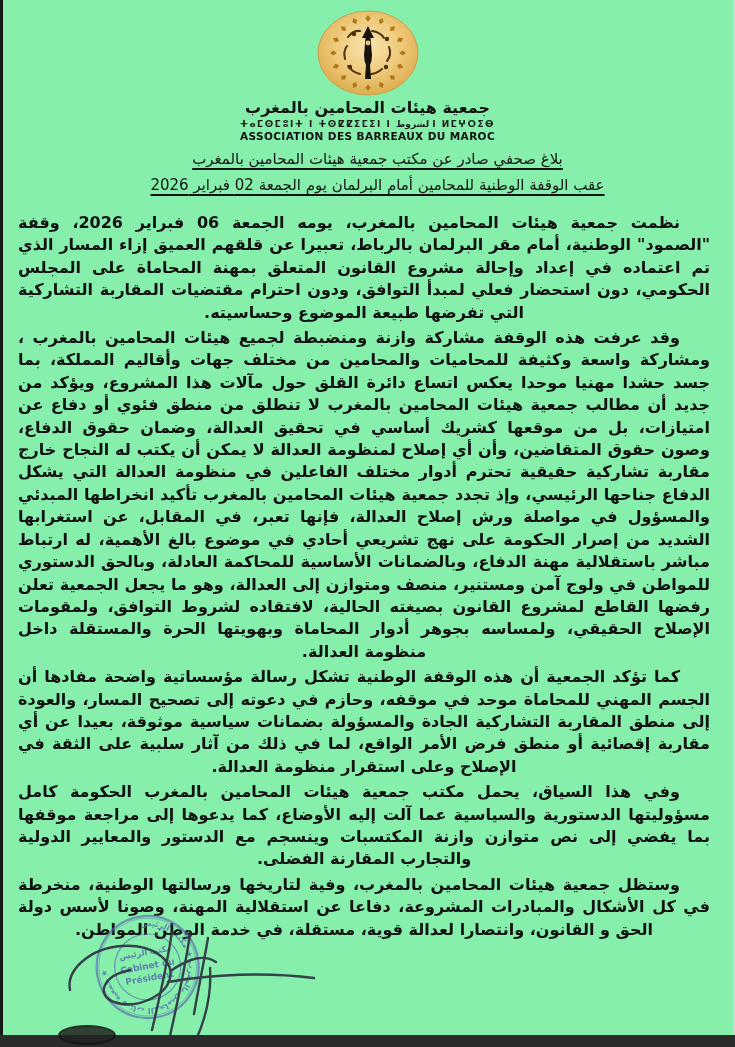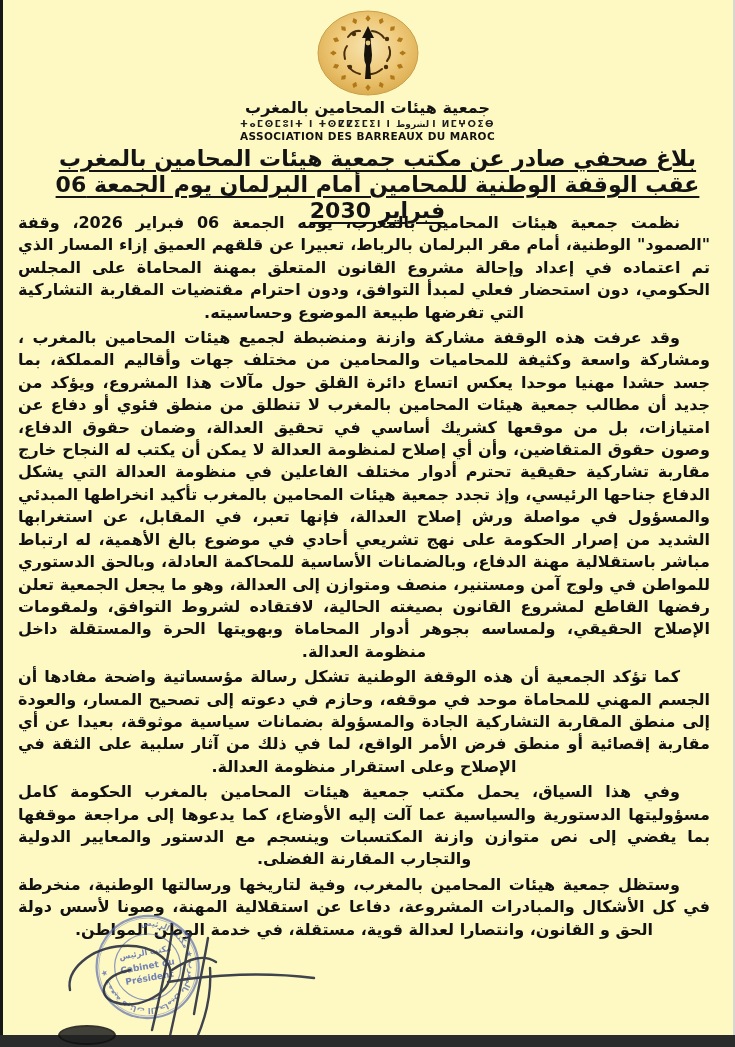--- a/index.html
+++ b/index.html
@@ -1,35 +1,35 @@
 <!DOCTYPE html>
 <html lang="ar"><head>
 <meta charset="utf-8">
 <style>
   html,body{margin:0;padding:0;background:#e9e9e9;}
   .photo{
     position:relative;width:735px;height:1047px;overflow:hidden;
-    background:#fef9c3;
+    background:#86efac;
     font-family:"DejaVu Sans",sans-serif;
     color:#141414;
   }
   .edge-left{position:absolute;left:0;top:0;width:3px;height:100%;background:#171717;}
   .edge-right{position:absolute;right:0;top:0;width:2px;height:100%;background:#d8d6d2;}
   .edge-bottom{position:absolute;left:0;bottom:0;width:100%;height:12px;background:#2b2b2b;}
   .bar-bump{position:absolute;left:58px;bottom:2px;width:54px;height:16px;border-radius:50%;
     background:#222;border:2px solid #111;opacity:.85;}
   
   .logo-block{position:absolute;top:10px;left:0;width:100%;text-align:center;}
   .emblem{display:block;margin:0 auto;}
   .org-name-ar{font-size:16px;font-weight:700;margin-top:2px;direction:rtl;}
   .org-name-tif{font-size:9px;font-weight:700;letter-spacing:1.5px;color:#1d1d1d;margin-top:2px;}
   .org-name-fr{font-size:10.5px;font-weight:700;letter-spacing:.4px;color:#111;margin-top:1px;}
   
   .title-block{position:absolute;top:146px;left:0;width:100%;text-align:center;direction:rtl;}
-  .title-line{font-size:22px;font-weight:700;line-height:26px;
+  .title-line{font-size:15px;font-weight:400;line-height:26px;
     text-decoration:underline;text-decoration-thickness:2px;text-underline-offset:4px;margin-left:20px;}
   
   .body-block{position:absolute;top:212px;right:16px;left:18px;direction:rtl;}
   .body-block p{
     margin:0 9px 3px 0;font-size:16px;font-weight:700;line-height:22.4px;
     text-align:justify;text-align-last:center;text-indent:30px;color:#121212;
   }
   
   .date-line{position:absolute;top:836px;left:46px;direction:rtl;font-size:15.5px;font-weight:800;
     text-decoration:underline;text-decoration-thickness:2px;text-underline-offset:4px;}
@@ -95,21 +95,21 @@
         <circle cy="-10" r="2.4" fill="#e9c87e"></circle>
       </g>
     </svg>
     <div class="org-name-ar">جمعية هيئات المحامين بالمغرب</div>
     <div class="org-name-tif">ⵜⴰⵎⵙⵎⵓⵏⵜ ⵏ ⵜⵙⵇⵇⵉⵎⵉⵏ ⵏ لشروط ⵏ ⵍⵎⵖⵔⵉⴱ</div>
     <div class="org-name-fr">ASSOCIATION DES BARREAUX DU MAROC</div>
   </div>
 
   <div class="title-block">
     <div class="title-line">بلاغ صحفي صادر عن مكتب جمعية هيئات المحامين بالمغرب</div>
-    <div class="title-line">عقب الوقفة الوطنية للمحامين أمام البرلمان يوم الجمعة 06 فبراير 2030</div>
+    <div class="title-line">عقب الوقفة الوطنية للمحامين أمام البرلمان يوم الجمعة 02 فبراير 2026</div>
   </div>
 
   <div class="body-block">
     <p>نظمت جمعية هيئات المحامين بالمغرب، يومه الجمعة 06 فبراير 2026، وقفة "الصمود" الوطنية، أمام مقر البرلمان بالرباط، تعبيرا عن قلقهم العميق إزاء المسار الذي تم اعتماده في إعداد وإحالة مشروع القانون المتعلق بمهنة المحاماة على المجلس الحكومي، دون استحضار فعلي لمبدأ التوافق، ودون احترام مقتضيات المقاربة التشاركية التي تفرضها طبيعة الموضوع وحساسيته.</p>
     <p>وقد عرفت هذه الوقفة مشاركة وازنة ومنضبطة لجميع هيئات المحامين بالمغرب ، ومشاركة واسعة وكثيفة للمحاميات والمحامين من مختلف جهات وأقاليم المملكة، بما جسد حشدا مهنيا موحدا يعكس اتساع دائرة القلق حول مآلات هذا المشروع، ويؤكد من جديد أن مطالب جمعية هيئات المحامين بالمغرب لا تنطلق من منطق فئوي أو دفاع عن امتيازات، بل من موقعها كشريك أساسي في تحقيق العدالة، وضمان حقوق الدفاع، وصون حقوق المتقاضين، وأن أي إصلاح لمنظومة العدالة لا يمكن أن يكتب له النجاح خارج مقاربة تشاركية حقيقية تحترم أدوار مختلف الفاعلين في منظومة العدالة التي يشكل الدفاع جناحها الرئيسي، وإذ تجدد جمعية هيئات المحامين بالمغرب تأكيد انخراطها المبدئي والمسؤول في مواصلة ورش إصلاح العدالة، فإنها تعبر، في المقابل، عن استغرابها الشديد من إصرار الحكومة على نهج تشريعي أحادي في موضوع بالغ الأهمية، له ارتباط مباشر باستقلالية مهنة الدفاع، وبالضمانات الأساسية للمحاكمة العادلة، وبالحق الدستوري للمواطن في ولوج آمن ومستنير، منصف ومتوازن إلى العدالة، وهو ما يجعل الجمعية تعلن رفضها القاطع لمشروع القانون بصيغته الحالية، لافتقاده لشروط التوافق، ولمقومات الإصلاح الحقيقي، ولمساسه بجوهر أدوار المحاماة وبهويتها الحرة والمستقلة داخل منظومة العدالة.</p>
     <p>كما تؤكد الجمعية أن هذه الوقفة الوطنية تشكل رسالة مؤسساتية واضحة مفادها أن الجسم المهني للمحاماة موحد في موقفه، وحازم في دعوته إلى تصحيح المسار، والعودة إلى منطق المقاربة التشاركية الجادة والمسؤولة بضمانات سياسية موثوقة، بعيدا عن أي مقاربة إقصائية أو منطق فرض الأمر الواقع، لما في ذلك من آثار سلبية على الثقة في الإصلاح وعلى استقرار منظومة العدالة.</p>
     <p>وفي هذا السياق، يحمل مكتب جمعية هيئات المحامين بالمغرب الحكومة كامل مسؤوليتها الدستورية والسياسية عما آلت إليه الأوضاع، كما يدعوها إلى مراجعة موقفها بما يفضي إلى نص متوازن وازنة المكتسبات وينسجم مع الدستور والمعايير الدولية والتجارب المقارنة الفضلى.</p>
     <p>وستظل جمعية هيئات المحامين بالمغرب، وفية لتاريخها ورسالتها الوطنية، منخرطة في كل الأشكال والمبادرات المشروعة، دفاعا عن استقلالية المهنة، وصونا لأسس دولة الحق و القانون، وانتصارا لعدالة قوية، مستقلة، في خدمة الوطن المواطن.</p>
   </div>
 

